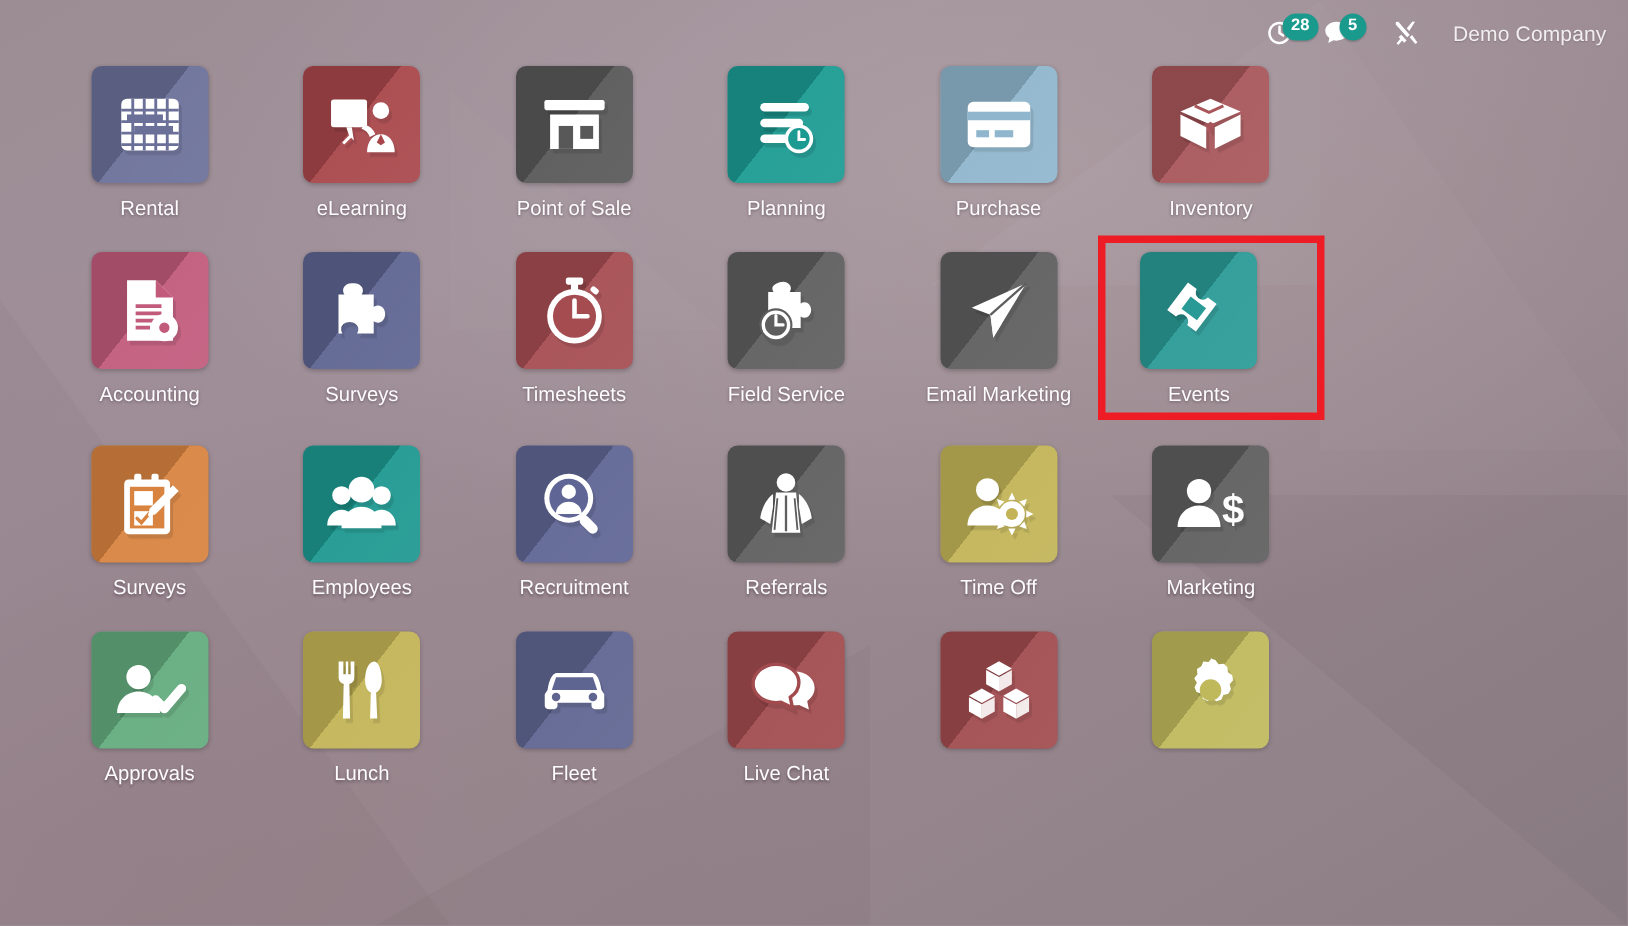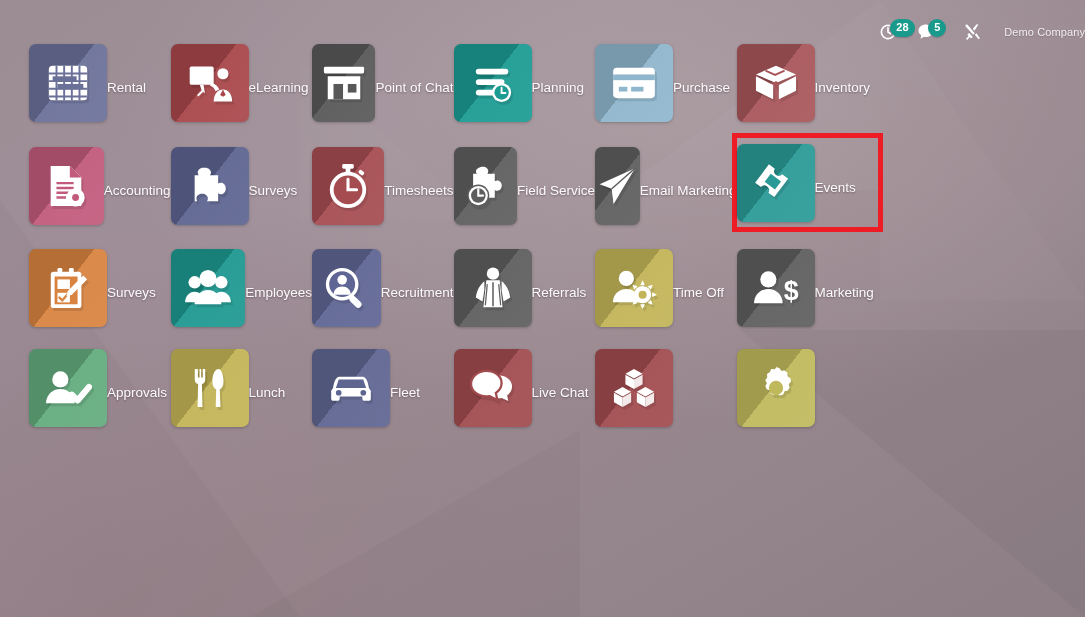--- a/index.html
+++ b/index.html
@@ -19,59 +19,59 @@
       radial-gradient(ellipse 900px 500px at 62% 18%, rgba(182,168,172,0.55) 0%, rgba(182,168,172,0) 62%),
       radial-gradient(ellipse 700px 600px at 10% 95%, rgba(150,128,136,0.55) 0%, rgba(150,128,136,0) 70%),
       linear-gradient(150deg, #9c8c93 0%, #a0909a 28%, #99888f 55%, #93838b 78%, #8d7e86 100%);
   }
   .tri {
     position:absolute; width:0; height:0;
   }
 
   
   .topbar {
-    position:absolute; top:12px; left:0; right:0; height:40px;
+    position:absolute; top:2px; left:0; right:0; height:40px;
     display:flex; align-items:center; justify-content:flex-end;
-    z-index:5;
+    padding-right:14px; z-index:5;
   }
   .sysitem {
     display:flex; align-items:center; position:relative;
     margin-left:18px; color:#fff;
   }
   .sysicon { width:20px; height:20px; display:block; }
   .badge {
     position:absolute; top:-3px; left:12px;
     background:#1a9a8d; color:#fff;
     font-size:11px; line-height:1;
     font-weight:bold;
     padding:3px 6px 4px 6px; border-radius:9px;
     min-width:18px; text-align:center;
     box-shadow:0 1px 1px rgba(0,0,0,0.18);
   }
   .company-name {
-    color:#f2eef0; font-size:11px; letter-spacing:.1px;
+    color:#f2eef0; font-size:14px; letter-spacing:.1px;
     margin-left:22px; white-space:nowrap;
     text-shadow:0 1px 1px rgba(0,0,0,0.18);
   }
   .tools-icon { margin-left:26px; cursor:pointer; }
 
   
   .appgrid {
     position:absolute; top:44px; left:0; width:1085px;
     z-index:3;
     display:grid;
     grid-template-columns:repeat(6, 141.5px);
     justify-content:start;
     padding-left:29px;
     row-gap:22px;
     column-gap:0;
   }
   .app {
     width:141.5px;
-    display:flex; align-items:center;
+    display:flex; flex-direction:column; align-items:center;
     cursor:pointer; text-decoration:none;
     position:relative;
   }
   .app-icon {
     width:78px; height:78px; border-radius:7px;
     position:relative; overflow:hidden;
     display:flex; align-items:center; justify-content:center;
     box-shadow:0 1px 3px rgba(0,0,0,0.22);
   }
   
@@ -166,21 +166,21 @@
 
   <div class="app">
     <div class="app-icon" style="background:#585858">
       <svg width="46" height="44" viewBox="0 0 48 46">
         <rect x="3" y="6" width="42" height="7" rx="1.5" fill="#fff"></rect>
         <path d="M7 16h34v24H7z" fill="#fff"></path>
         <rect x="13" y="24" width="10" height="16" fill="#585858"></rect>
         <rect x="28" y="24" width="9" height="9" fill="#585858"></rect>
       </svg>
     </div>
-    <div class="app-label">Point of Chat</div>
+    <div class="app-label">Point of Sale</div>
   </div>
 
 
   <div class="app">
     <div class="app-icon" style="background:#1b9b92">
       <svg width="46" height="42" viewBox="0 0 48 44">
         <rect x="6" y="7" width="34" height="6" rx="3" fill="#fff"></rect>
         <rect x="6" y="18" width="30" height="6" rx="3" fill="#fff"></rect>
         <rect x="6" y="29" width="20" height="6" rx="3" fill="#fff"></rect>
         <circle cx="33" cy="32" r="10" fill="#fff"></circle>

